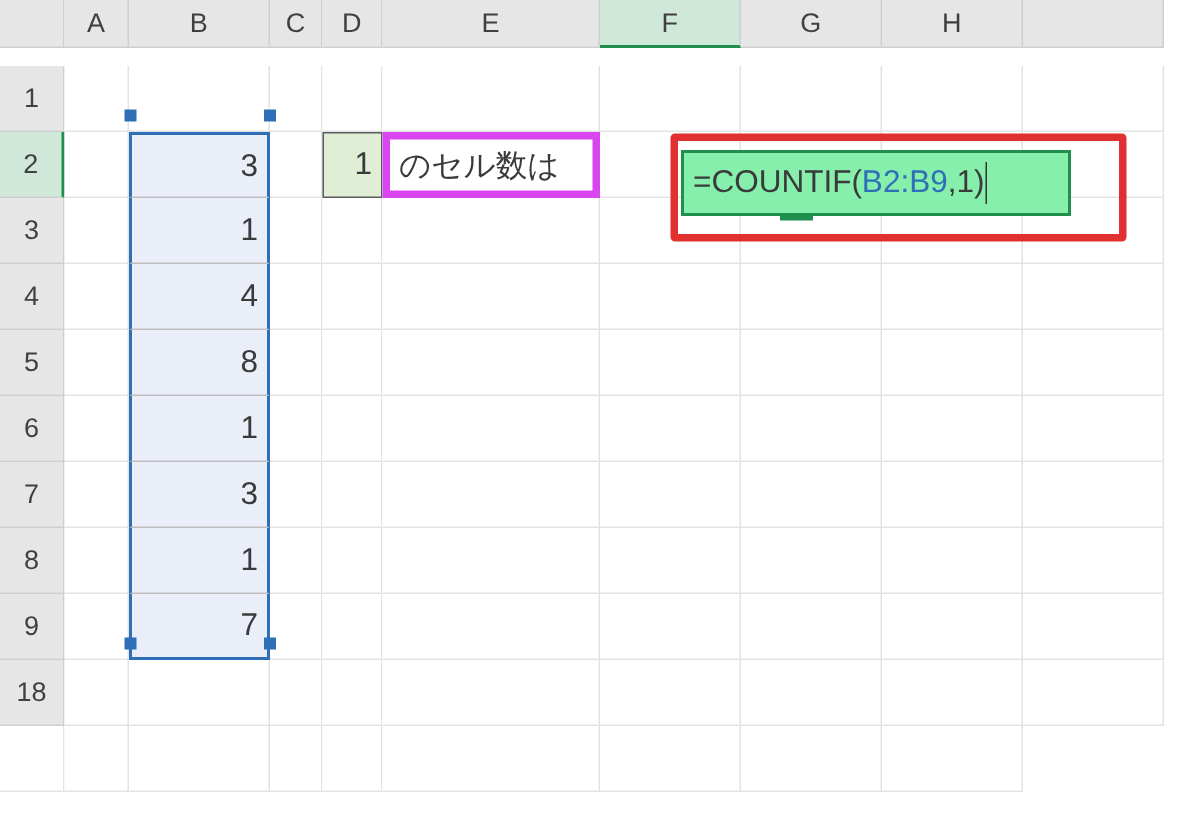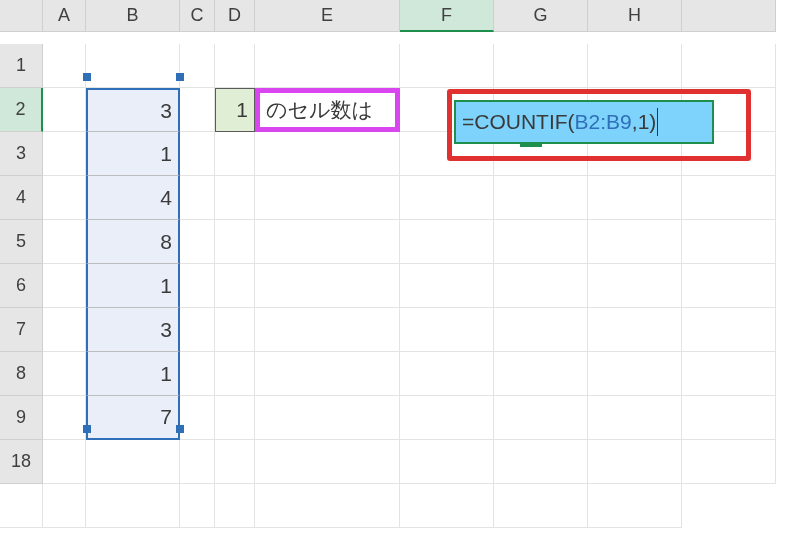--- a/index.html
+++ b/index.html
@@ -94,21 +94,21 @@
     border-radius: 3px;
     pointer-events: none;
   }
   .formula-cell {
     position: absolute;
     left: 454px;
     top: 100px;
     width: 260px;
     height: 44px;
     border: 2px solid #1f8f4e;
-    background: #7dd3fc;
+    background: #86efac;
     display: flex;
     align-items: center;
     padding: 0 4px 0 6px;
     font-size: 21px;
     color: #3a3a3a;
     z-index: 5;
   }
   .formula-cell .ref { color: #2f6fb8; }
   .formula-cell .cursor {
     display: inline-block;

